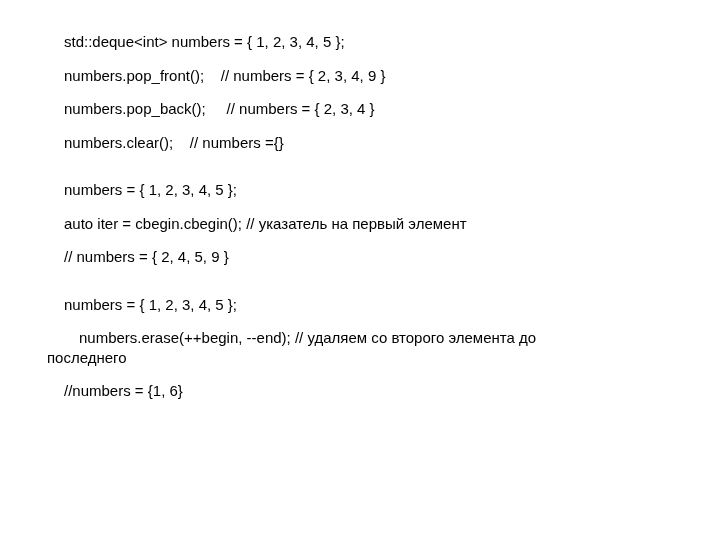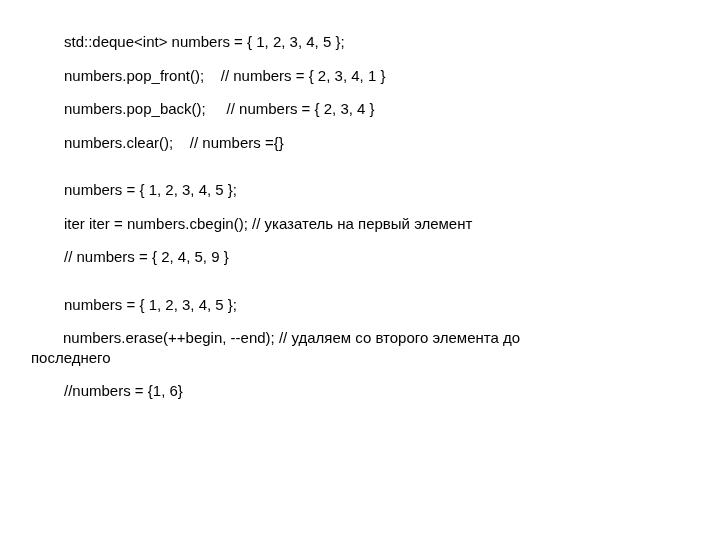--- a/index.html
+++ b/index.html
@@ -21,36 +21,37 @@
     height: 540px;
   }
   .line {
     padding-left: 64px;
     margin-bottom: 14px;
     white-space: pre;
   }
   .line.wrap {
     padding-left: 31px;
     white-space: normal;
+    margin-left: 16px;
   }
   .spacer {
     height: 14px;
   }
 </style>
 </head>
 <body>
 
 <div class="page">
   <div class="line">std::deque&lt;int&gt; numbers = { 1, 2, 3, 4, 5 };</div>
-  <div class="line">numbers.pop_front();    // numbers = { 2, 3, 4, 1 }</div>
+  <div class="line">numbers.pop_front();    // numbers = { 2, 3, 4, 9 }</div>
   <div class="line">numbers.pop_back();     // numbers = { 2, 3, 4 }</div>
   <div class="line">numbers.clear();    // numbers ={}</div>
   <div class="spacer"></div>
   <div class="line">numbers = { 1, 2, 3, 4, 5 };</div>
-  <div class="line">iter iter = numbers.cbegin(); // указатель на первый элемент</div>
+  <div class="line">auto iter = cbegin.cbegin(); // указатель на первый элемент</div>
   <div class="line">// numbers = { 2, 4, 5, 9 }</div>
   <div class="spacer"></div>
   <div class="line">numbers = { 1, 2, 3, 4, 5 };</div>
   <div class="line wrap">
     <span style="padding-left:32px;">numbers.erase(++begin, --end);  // удаляем со второго элемента до последнего</span>
   </div>
   <div class="line">//numbers = {1, 6}</div>
 </div>
 
 </body></html>

